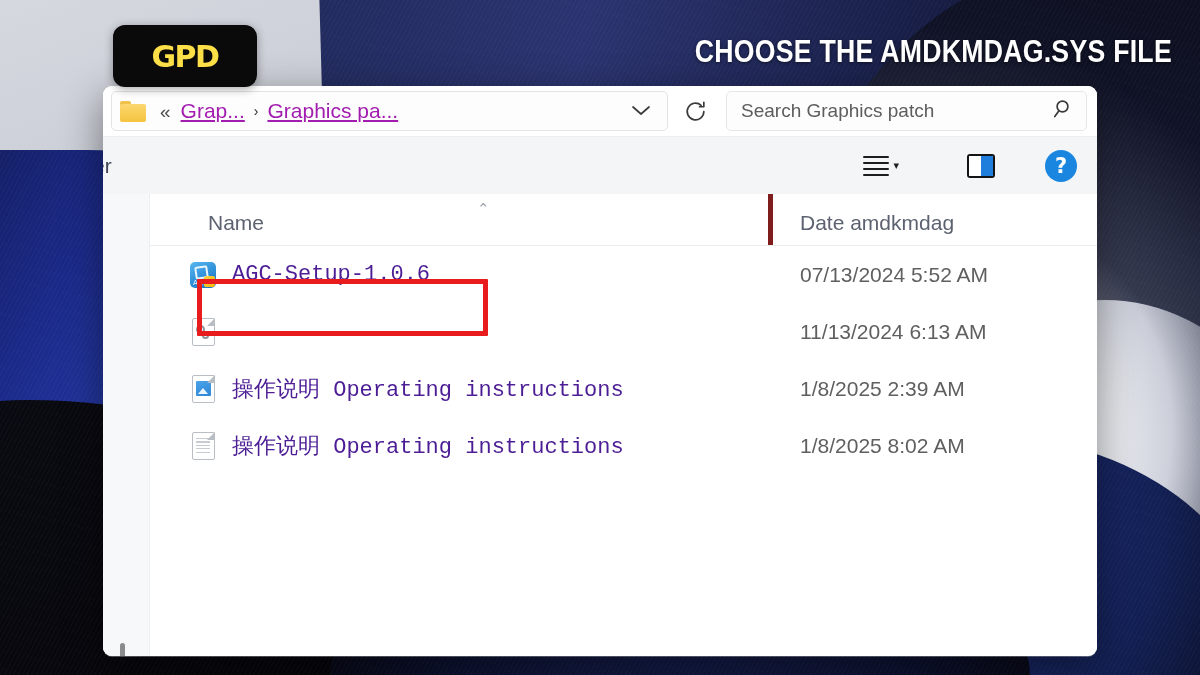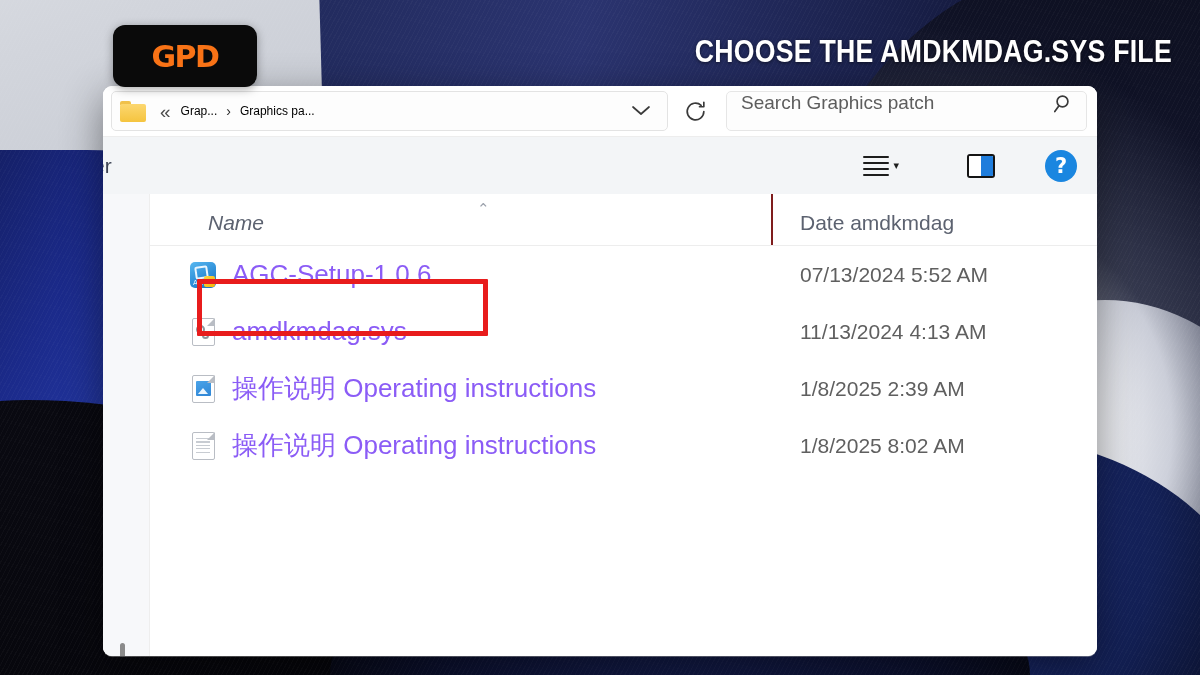--- a/index.html
+++ b/index.html
@@ -85,21 +85,21 @@
   #gpd-logo {
     position: absolute; left: 113px; top: 25px;
     width: 144px; height: 62px;
     background: #0a0a0a;
     border-radius: 12px;
     display: flex; align-items: center; justify-content: center;
     box-shadow: 0 2px 10px rgba(0,0,0,0.35);
     z-index: 40;
   }
   #gpd-logo .mark {
-    color: #f97316;
+    color: #fde047;
     font-family: "DejaVu Sans", sans-serif;
     font-weight: 700;
     font-size: 30px;
     letter-spacing: -1.5px;
   }
 
   
   #banner {
     position: absolute; right: 28px; top: 34px;
     color: #ffffff;
@@ -152,34 +152,34 @@
     width: 11px; height: 4px; border-radius: 2px 2px 0 0;
     background: #f0c14b;
   }
   .folder-icon .body {
     position: absolute; left: 0; top: 3px;
     width: 26px; height: 18px; border-radius: 2px;
     background: linear-gradient(180deg,#fcd770 0%, #f5c43f 100%);
   }
   .crumb-sep-dbl { color:#4b4b4b; font-size:19px; margin:0 10px 0 2px; line-height:1; }
   .crumb {
-    color: #000000; font-size: 12px; white-space: nowrap;
+    color: #a21caf; font-size: 21px; white-space: nowrap; text-decoration: underline;
   }
   .crumb-chev { color:#2a2a2a; font-size:14px; margin: 0 9px; }
   .addr-spacer { flex: 1 1 auto; }
   .chev-down {
     color: #3a3a3a; font-size: 18px; padding: 0 10px;
   }
   .refresh-btn {
     width: 54px; height: 40px;
     display:flex; align-items:center; justify-content:center;
   }
   .search-box {
     flex: 1 1 auto;
-    display:flex; align-items:flex-start;
+    display:flex; align-items:center;
     height: 40px;
     margin: 0 10px 0 4px;
     border: 1px solid #e6e6e6;
     border-radius: 5px;
     background: #fdfdfd;
     padding: 0 10px 0 14px;
   }
   .search-placeholder {
     flex: 1 1 auto;
     color: #5d5d5d; font-size: 19px;
@@ -241,23 +241,23 @@
   .col-header {
     display:flex; align-items:flex-end;
     height: 52px;
     border-bottom: 1px solid #ededed;
     position: relative;
   }
   .col-name {
     flex: 0 0 623px;
     padding: 0 0 10px 58px;
     color: #5c6270; font-size: 21px;
-    border-right: 2px solid #7f1d1d;
+    border-right: 5px solid #7f1d1d;
     height: 100%;
-    display:flex; align-items:flex-end;font-style:italic;
+    display:flex; align-items:flex-end;
   }
   .col-date {
     flex: 1 1 auto;
     padding: 0 0 10px 27px;
     color: #5c6270; font-size: 21px;
     height: 100%;
     display:flex; align-items:flex-end;
   }
   .sort-caret {
     position: absolute; left: 327px; top: 6px;
@@ -267,21 +267,21 @@
   .file-row {
     display:flex; align-items:center;
     height: 57px;
   }
   .fr-name {
     flex: 0 0 623px;
     display:flex; align-items:center;
     padding-left: 38px;
   }
   .fr-icon { width: 30px; flex: 0 0 30px; margin-right: 14px; display:flex; align-items:center; justify-content:center; }
-  .fr-label { color:#8b5cf6; font-size: 26px; white-space:nowrap; }
+  .fr-label { color:#4c1d95; font-size: 22px; white-space:nowrap;font-family:Liberation Mono, monospace; }
   .fr-date { flex: 1 1 auto; padding-left: 27px; color:#5f5f5f; font-size: 21px; }
 
   
   .ico-agc {
     width: 26px; height: 26px; border-radius: 5px;
     background: linear-gradient(150deg,#57b7f0 0%, #2f8fd8 55%, #1a6fc0 100%);
     position: relative; overflow: hidden;
   }
   .ico-agc .sq {
     position:absolute; left:5px; top:4px; width:13px; height:13px;
@@ -452,23 +452,22 @@
         </div>
 
         <div class="file-row">
           <div class="fr-name">
             <span class="fr-icon">
               <span class="ico-page ico-sys">
                 <span class="g1"></span>
                   <span class="g2"></span>
               </span>
             </span>
-            <span class="fr-label">amdkmdag.sys</span>
           </div>
-          <div class="fr-date">11/13/2024 4:13 AM</div>
+          <div class="fr-date">11/13/2024 6:13 AM</div>
         </div>
 
         <div class="file-row">
           <div class="fr-name">
             <span class="fr-icon">
               <span class="ico-page ico-img">
                   <span class="pic"></span>
                 </span>
             </span>
             <span class="fr-label">操作说明 Operating instructions</span>

